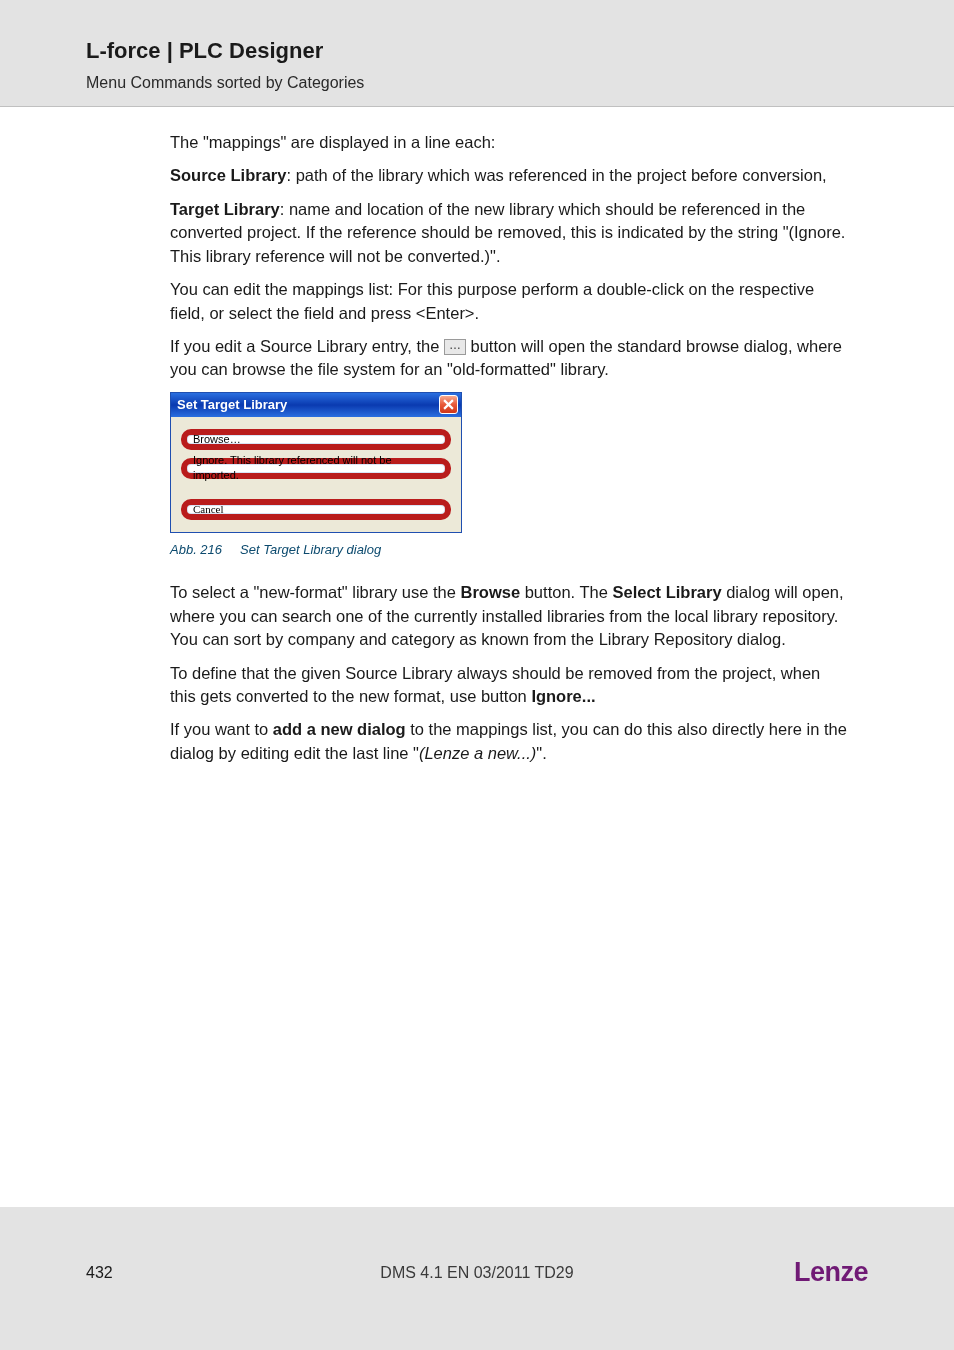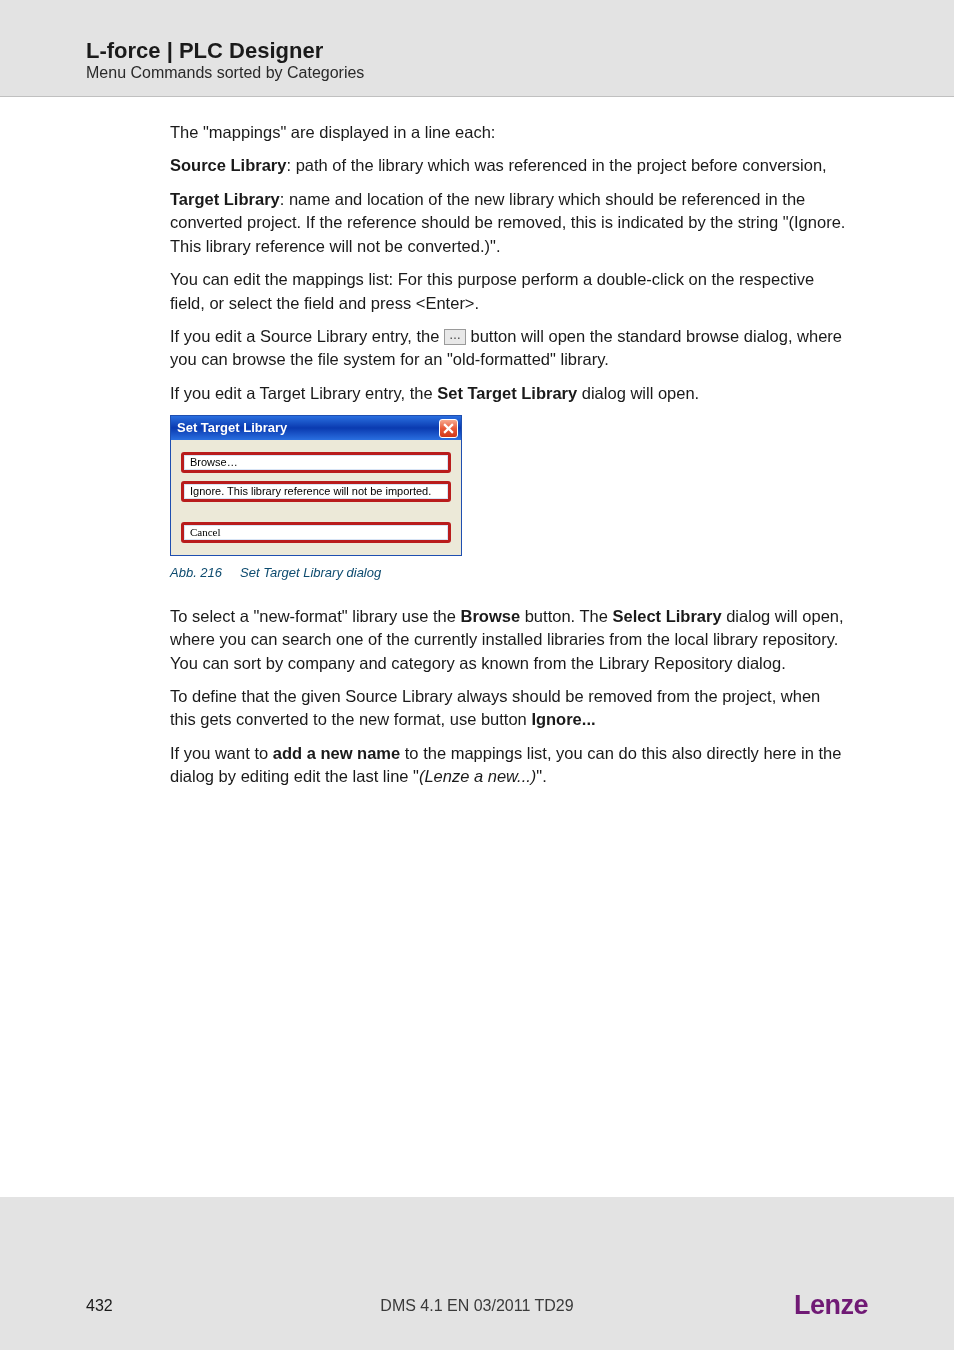--- a/index.html
+++ b/index.html
@@ -20,20 +20,21 @@
   .header-region {
     background: #e3e3e3;
     padding: 38px 0 14px 86px;
     border-bottom: 1px solid #c0c0c0;
   }
 
   .header-title {
     font-size: 22px;
     font-weight: 700;
     color: #1a1a1a;
+    margin-bottom: 10px;
   }
 
   .header-subtitle {
     font-size: 16px;
     color: #2a2a2a;
   }
 
   .page-body {
     background: #ffffff;
     min-height: 1100px;
@@ -130,22 +131,22 @@
   }
 
   .dialog-body {
     padding: 12px 10px 10px 10px;
   }
 
   .dialog-btn {
     width: 100%;
     height: 21px;
     background: #ffffff;
-    border: 3px solid #b91c1c;
-    border-radius: 3px;
+    border: 6px solid #b91c1c;
+    border-radius: 10px;
     text-align: left;
     padding: 0 6px;
     font-family: Tahoma, Arial, sans-serif;
     font-size: 11px;
     color: #000000;
     display: flex;
     align-items: center;
     margin-bottom: 8px;
     box-shadow: inset 0 0 0 1px #d8e4f5;
   }
@@ -162,21 +163,21 @@
     color: #0c4a6e;
     margin-top: 8px;
     margin-bottom: 22px;
   }
   .figure-caption .cap-num {
     margin-right: 18px;
   }
 
   .footer {
     position: absolute;
-    bottom: 29px;
+    bottom: 62px;
     left: 0;
     width: 100%;
     display: flex;
     align-items: center;
     justify-content: space-between;
     padding: 0 86px;
   }
 
   .footer-left {
     font-size: 16px;
@@ -219,56 +220,53 @@
     <div class="para">
       <span class="bold">Target Library</span><span>: name and location of the new library which should be referenced in the converted project.  If the reference should be removed, this is indicated by the string "(Ignore. This library reference will not be converted.)".</span>
     </div>
 
     <div class="para para-group-gap">You can edit the mappings list: For this purpose perform a double-click on the respective field, or select the field and press &lt;Enter&gt;.</div>
 
     <div class="para">
       <span>If you edit a Source Library entry, the </span><span class="inline-btn"></span> <span>button will open the standard browse dialog, where you can browse the file system for an "old-formatted" library.</span>
     </div>
 
-    <div class="para">
-      <span>If you edit a Target Library entry, the </span><span class="bold">Set Target Library</span><span> dialog will open.</span>
-    </div>
 
     <div class="dialog-wrap">
       <div class="dialog">
         <div class="dialog-titlebar">
           <span class="dialog-title">Set Target Library</span>
           <span class="dialog-close">
             <svg viewBox="0 0 10 10">
               <path d="M1 1 L9 9 M9 1 L1 9" stroke="#ffffff" stroke-width="2" fill="none"></path>
             </svg>
           </span>
         </div>
         <div class="dialog-body">
           <div class="dialog-btn">Browse…</div>
-          <div class="dialog-btn">Ignore. This library reference will not be imported.</div>
+          <div class="dialog-btn">Ignore. This library referenced will not be imported.</div>
           <div class="dialog-btn last">Cancel</div>
         </div>
       </div>
     </div>
 
     <div class="figure-caption">
       <span class="cap-num">Abb. 216</span><span>Set Target Library dialog</span>
     </div>
 
     <div class="para">
       <span>To select a "new-format" library use the </span><span class="bold">Browse</span><span> button. The </span><span class="bold">Select Library</span><span> dialog will open, where you can search one of the currently installed libraries from the local library repository. You can sort by company and category as known from the Library Repository dialog.</span>
     </div>
 
     <div class="para">
       <span>To define that the given Source Library always should be removed from the project, when this gets converted to the new format, use button </span><span class="bold">Ignore...</span>
     </div>
 
     <div class="para">
-      <span>If you want to </span><span class="bold">add a new name</span><span> to the mappings list, you can do this also directly here in the dialog by editing edit the last line "</span><span class="italic">(Lenze a new...)</span><span>".</span>
+      <span>If you want to </span><span class="bold">add a new dialog</span><span> to the mappings list, you can do this also directly here in the dialog by editing edit the last line "</span><span class="italic">(Lenze a new...)</span><span>".</span>
     </div>
 
   </div>
 </div>
 
 <div class="footer">
   <div class="footer-left">432</div>
   <div class="footer-center">DMS 4.1 EN 03/2011 TD29</div>
   <div class="footer-logo">Lenze</div>
 </div>

